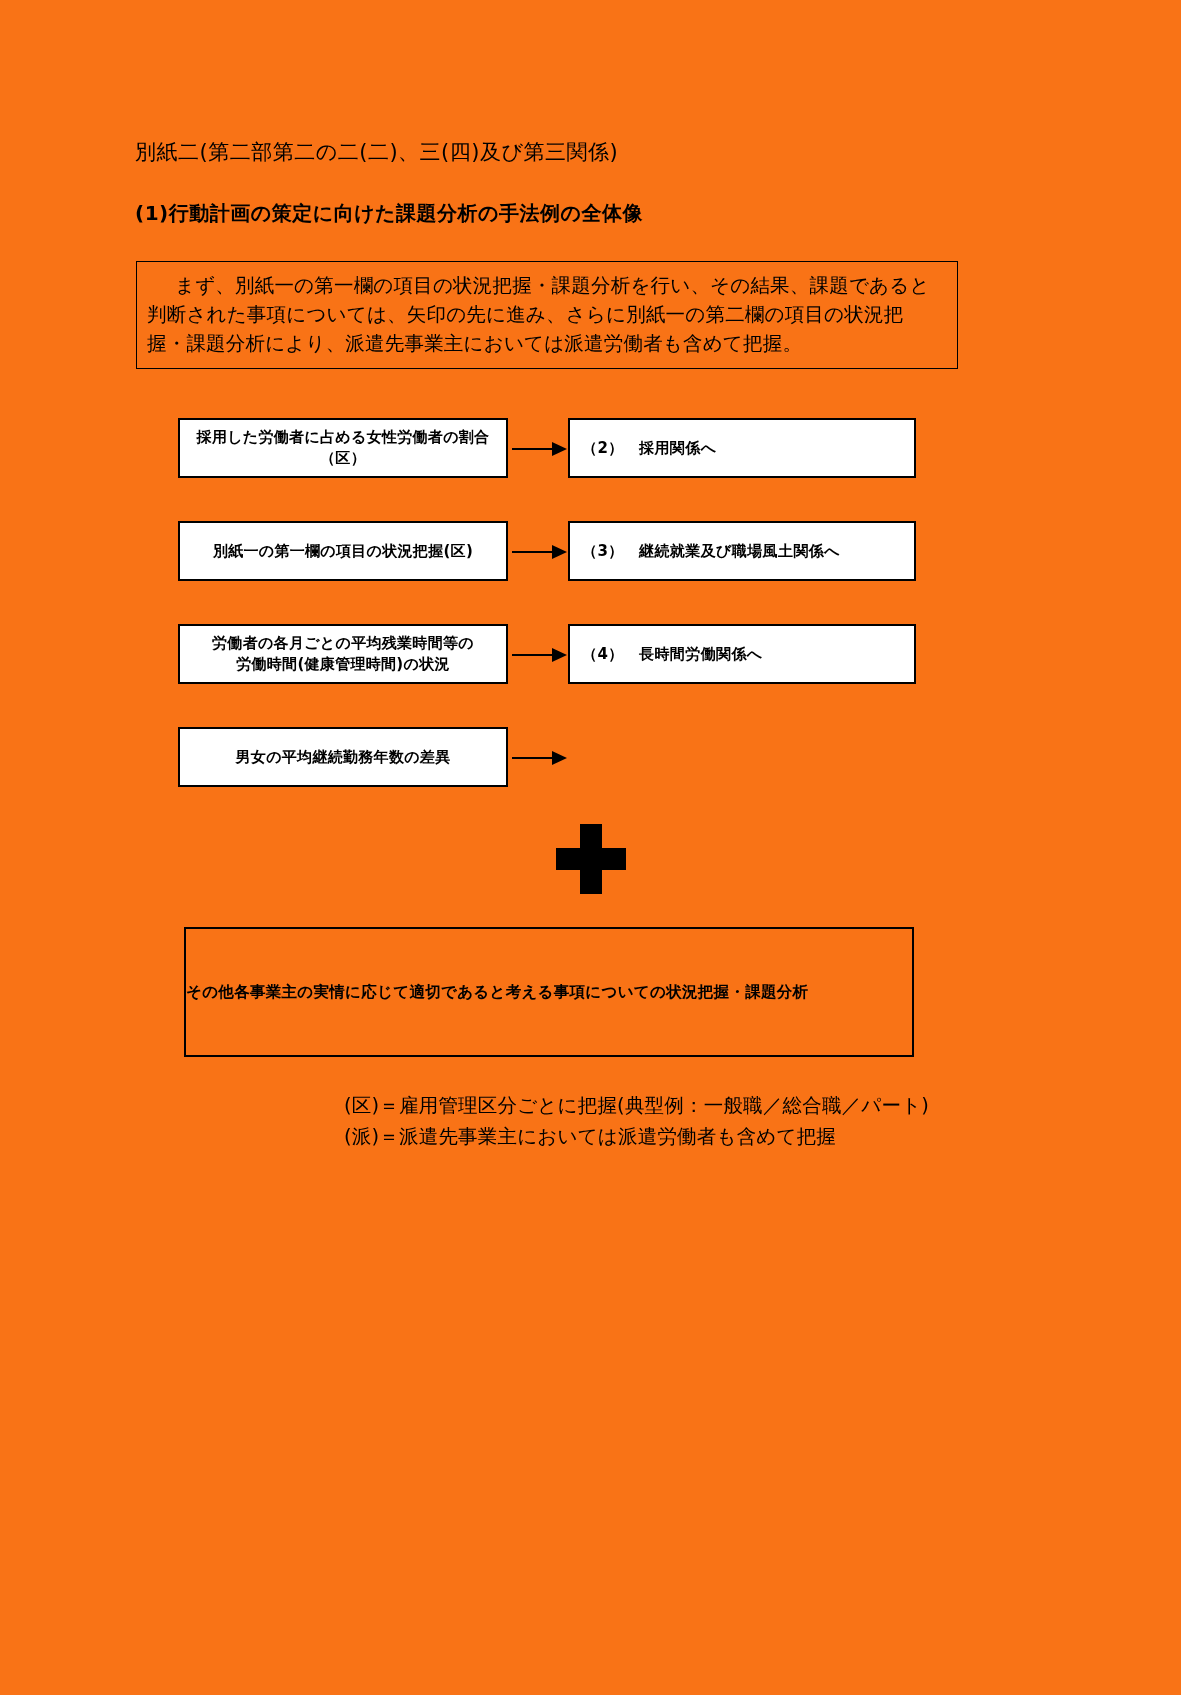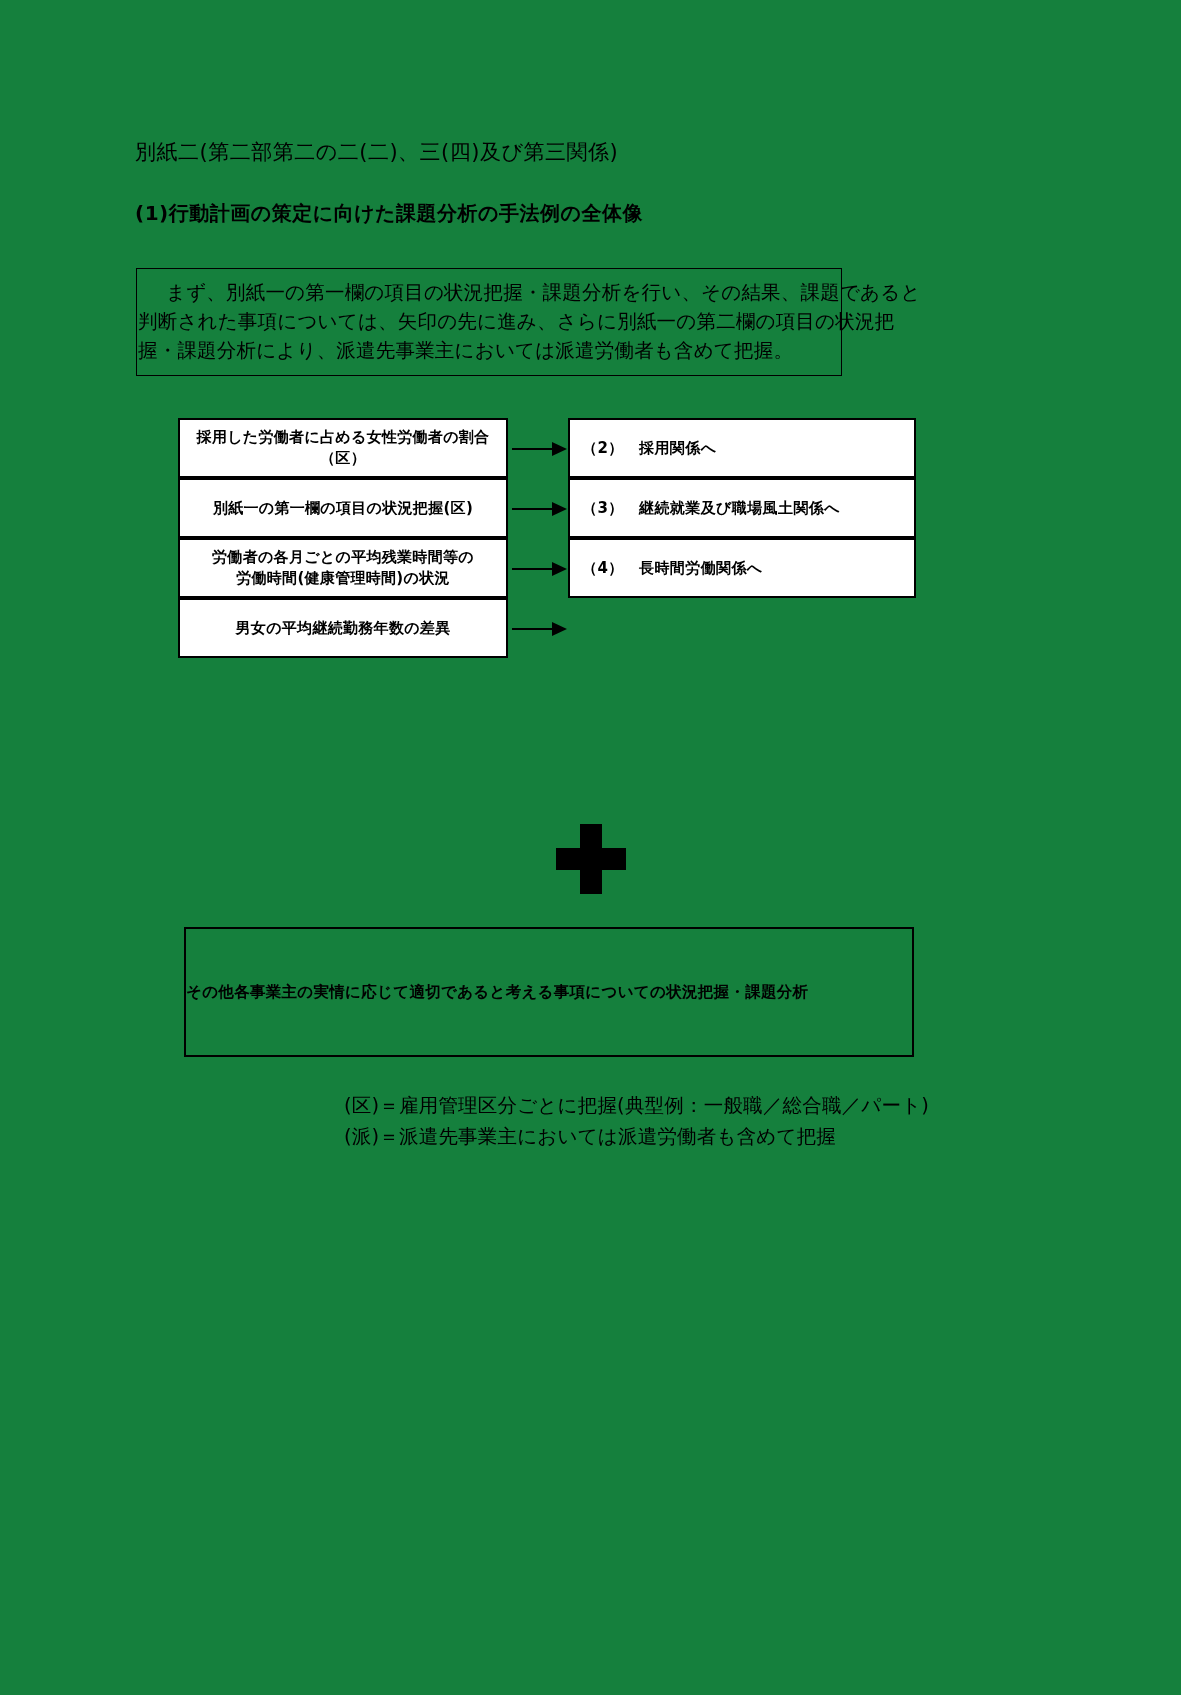--- a/index.html
+++ b/index.html
@@ -8,21 +8,21 @@
     background: #ffffff;
   }
   body {
     font-family: "DejaVu Sans", "Liberation Sans", sans-serif;
     color: #000000;
   }
   .page {
     position: relative;
     width: 1181px;
     height: 1695px;
-    background: #15803d;
+    background: #f97316;
     overflow: hidden;
   }
 
   
   .doc-title {
     position: absolute;
     left: 135px;
     top: 138px;
     font-size: 21px;
     letter-spacing: 0.5px;
@@ -35,44 +35,45 @@
     font-size: 20px;
     letter-spacing: 0.5px;
     white-space: nowrap;
     font-weight: bold;
   }
 
   
   .intro-box {
     position: absolute;
     left: 136px;
-    top: 268px;
-    width: 706px;
+    top: 261px;
+    width: 822px;
     box-sizing: border-box;
     border: 1px solid #000;
-    padding: 9px 10px 10px 1px;
+    padding: 9px 10px 10px 10px;
   }
   .intro-line {
     font-size: 19.5px;
     line-height: 29px;
     letter-spacing: 0.2px;
     white-space: nowrap;
   }
   .intro-line.first { text-indent: 28px; }
 
   
   .flow {
     position: absolute;
     left: 178px;
     top: 418px;
     width: 738px;
   }
   .flow-row {
     position: relative;
     height: 60px;
+    margin-bottom: 43px;
   }
   .fbox {
     position: absolute;
     box-sizing: border-box;
     border: 2px solid #000;
     background: #ffffff;
     height: 60px;
     display: flex;
     align-items: center;
     justify-content: center;

